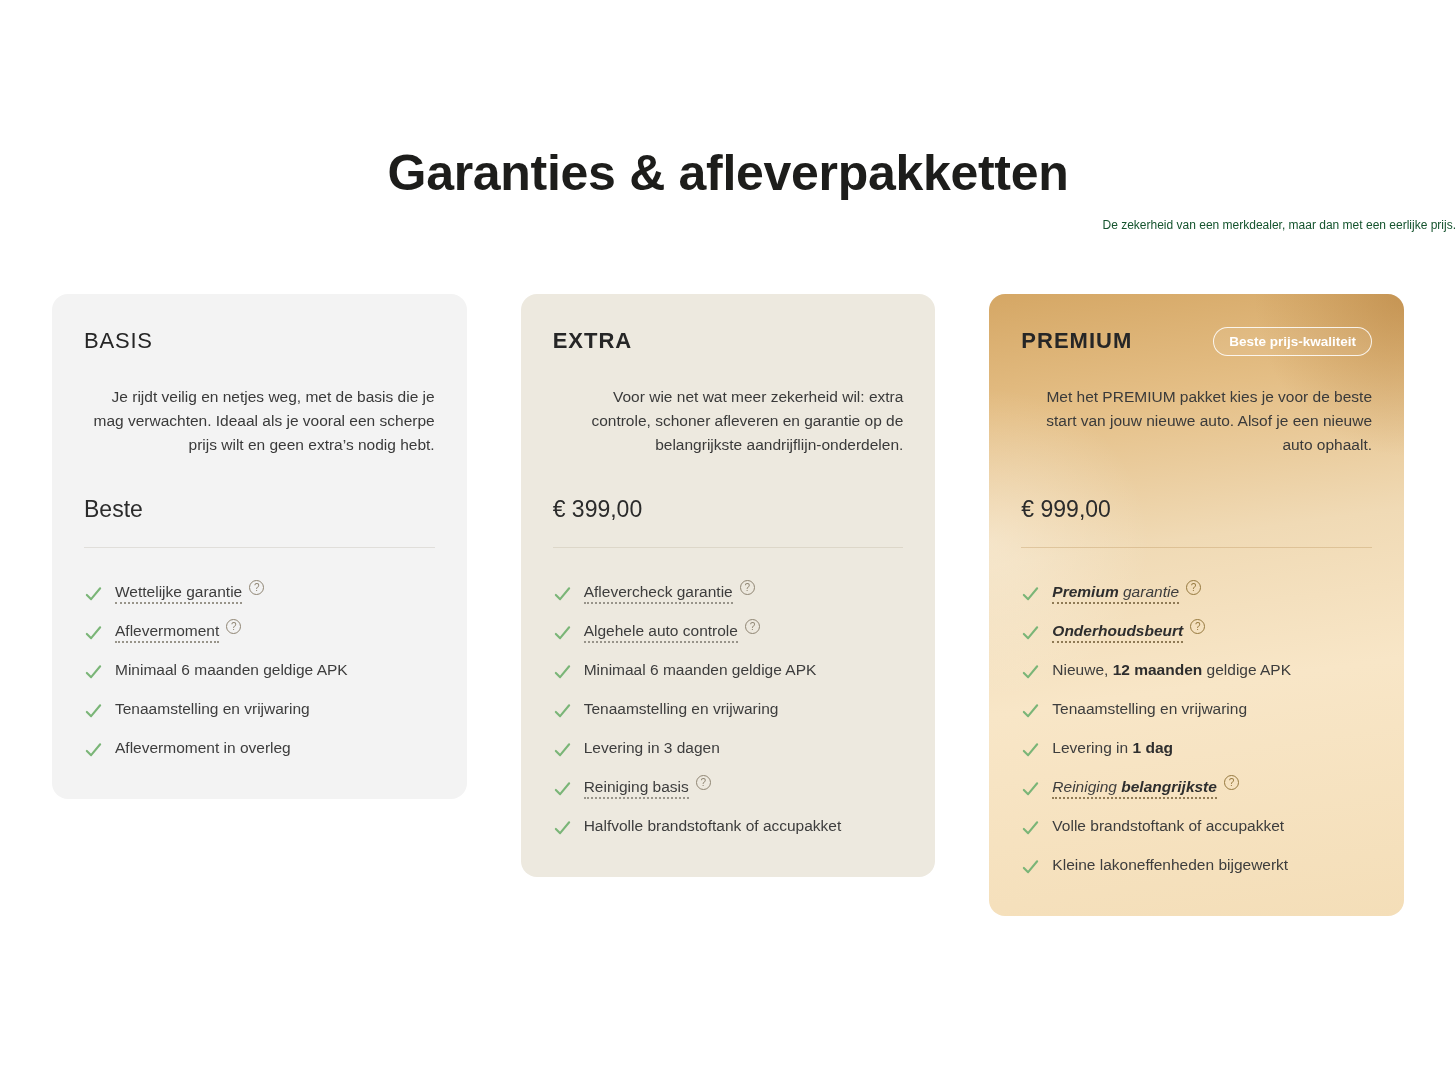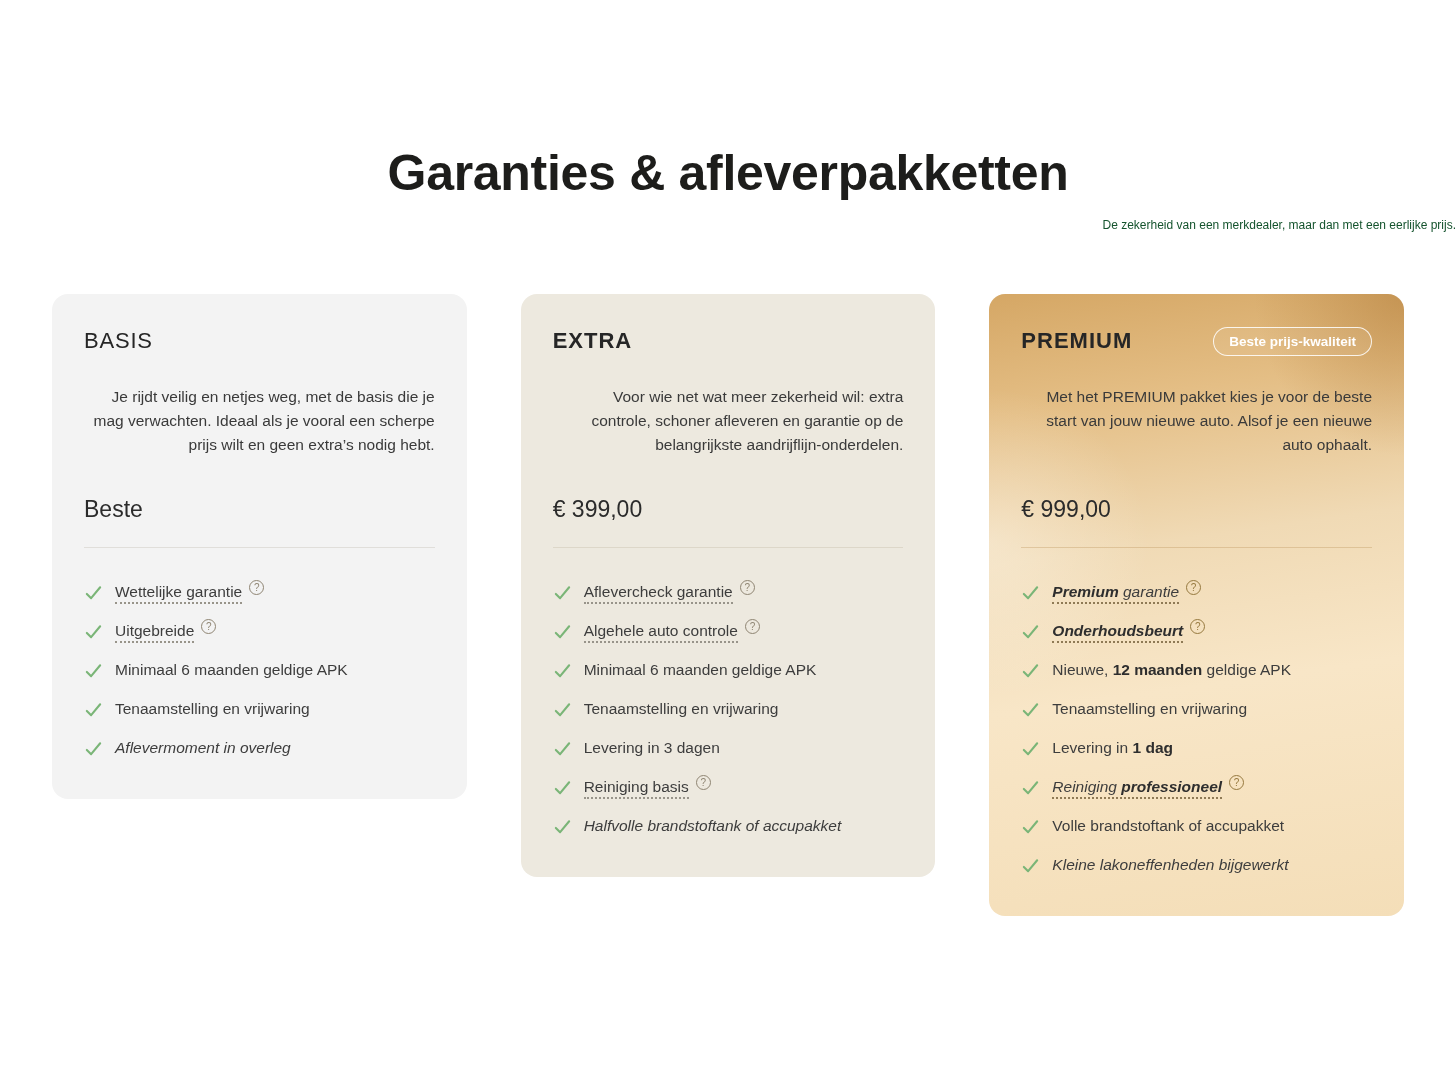--- a/index.html
+++ b/index.html
@@ -93,25 +93,25 @@
     margin-top: 24px;
   }
   .extra .divider   { border-top-color: #DDD7C9; }
   .premium .divider { border-top-color: rgba(186,146,88,0.35); }
   .features {
     list-style: none;
     margin-top: 33px;
   }
   .feature {
     display: flex;
-    align-items: flex-start;
+    align-items: center;
     margin-bottom: 17px;
     min-height: 22px;
   }
-  .feature:last-child { margin-bottom: 0; font-style: italic; }
+  .feature:last-child { margin-bottom: 0; }
   .check {
     flex: 0 0 auto;
     width: 19px;
     height: 19px;
     margin-right: 12px;
     margin-top: 2px;
     stroke: var(--check-green, #7AB577);
   }
   .feature-label {
     font-size: 15.5px;
@@ -164,21 +164,21 @@
     <svg class="check" viewBox="0 0 20 20" aria-hidden="true">
       <path d="M3 11.5 L7.5 16 L17 4.5" fill="none" stroke-width="2.2" stroke-linecap="round" stroke-linejoin="round"></path>
     </svg>
     <span class="feature-label"><span class="u"><span>Wettelijke garantie</span></span><span class="info">?</span></span>
   </li>
 
   <li class="feature">
     <svg class="check" viewBox="0 0 20 20" aria-hidden="true">
       <path d="M3 11.5 L7.5 16 L17 4.5" fill="none" stroke-width="2.2" stroke-linecap="round" stroke-linejoin="round"></path>
     </svg>
-    <span class="feature-label"><span class="u"><span>Uitgebreide</span></span><span class="info">?</span></span>
+    <span class="feature-label"><span class="u"><span>Aflevermoment</span></span><span class="info">?</span></span>
   </li>
 
   <li class="feature">
     <svg class="check" viewBox="0 0 20 20" aria-hidden="true">
       <path d="M3 11.5 L7.5 16 L17 4.5" fill="none" stroke-width="2.2" stroke-linecap="round" stroke-linejoin="round"></path>
     </svg>
     <span class="feature-label"><span><span>Minimaal 6 maanden geldige APK</span></span></span>
   </li>
 
   <li class="feature">
@@ -298,21 +298,21 @@
     <svg class="check" viewBox="0 0 20 20" aria-hidden="true">
       <path d="M3 11.5 L7.5 16 L17 4.5" fill="none" stroke-width="2.2" stroke-linecap="round" stroke-linejoin="round"></path>
     </svg>
     <span class="feature-label"><span><span>Levering in </span><b>1 dag</b></span></span>
   </li>
 
   <li class="feature">
     <svg class="check" viewBox="0 0 20 20" aria-hidden="true">
       <path d="M3 11.5 L7.5 16 L17 4.5" fill="none" stroke-width="2.2" stroke-linecap="round" stroke-linejoin="round"></path>
     </svg>
-    <span class="feature-label"><span class="u"><span>Reiniging </span><b>professioneel</b></span><span class="info">?</span></span>
+    <span class="feature-label"><span class="u"><span>Reiniging </span><b>belangrijkste</b></span><span class="info">?</span></span>
   </li>
 
   <li class="feature">
     <svg class="check" viewBox="0 0 20 20" aria-hidden="true">
       <path d="M3 11.5 L7.5 16 L17 4.5" fill="none" stroke-width="2.2" stroke-linecap="round" stroke-linejoin="round"></path>
     </svg>
     <span class="feature-label"><span><span>Volle brandstoftank of accupakket</span></span></span>
   </li>
 
   <li class="feature">

